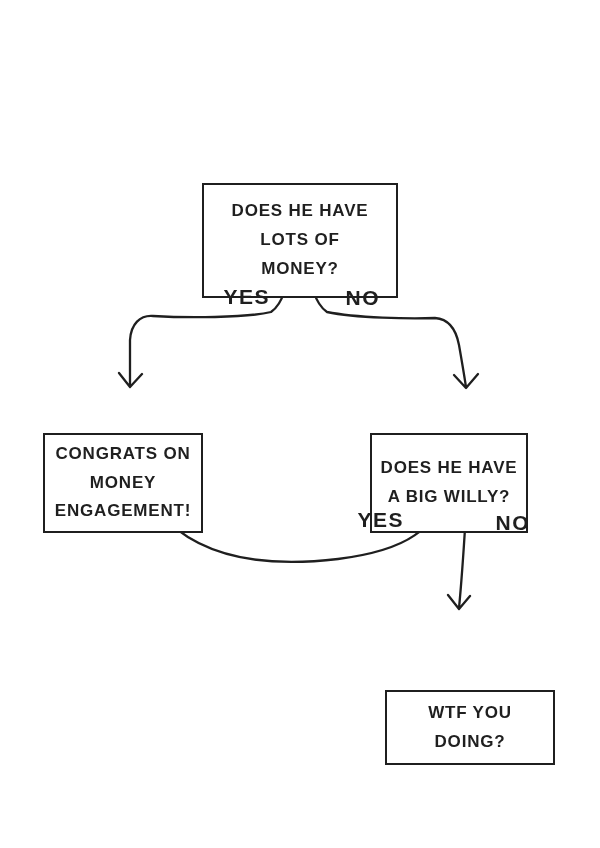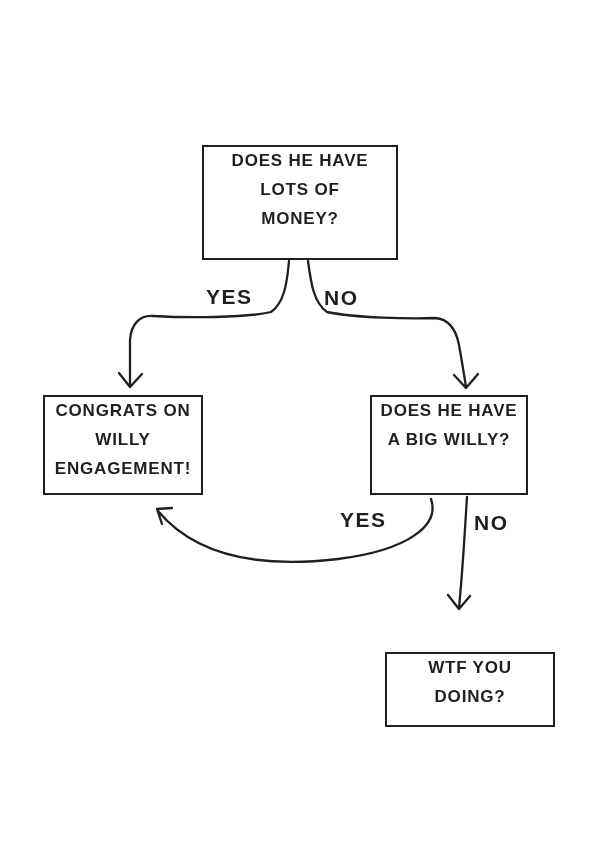--- a/index.html
+++ b/index.html
@@ -10,37 +10,39 @@
     background: #ffffff;
     font-family: "Liberation Sans", sans-serif;
     color: #1f1f1f;
     overflow: hidden;
   }
   .node {
     position: absolute;
     border: 2px solid #1f1f1f;
     background: #ffffff;
     display: flex;
+    align-items: center;
     justify-content: center;
     text-align: center;
     box-sizing: border-box;
+    margin-top: 38px;
   }
   .node-label {
     white-space: pre-line;
     font-weight: 700;
     font-size: 17px;
     line-height: 1.7;
     letter-spacing: 0.8px;
   }
   .edge-label {
     position: absolute;
     font-weight: 700;
     font-size: 21px;
     letter-spacing: 1.5px;
-    text-align: left;
+    text-align: right;
   }
   .arrows {
     position: absolute;
     left: 0; top: 0;
     width: 600px; height: 848px;
   }
   .arrows path {
     fill: none;
     stroke: #1f1f1f;
     stroke-width: 2.3;
@@ -65,21 +67,21 @@
   </svg>
 
   <div class="node" style="left:202px; top:145px; width:196px; height:115px;">
     <div class="node-label">DOES HE HAVE
 LOTS OF
 MONEY?</div>
   </div>
 
   <div class="node" style="left:43px; top:395px; width:160px; height:100px;">
     <div class="node-label">CONGRATS ON
-WILLY
+MONEY
 ENGAGEMENT!</div>
   </div>
 
   <div class="node" style="left:370px; top:395px; width:158px; height:100px;">
     <div class="node-label">DOES HE HAVE
 A BIG WILLY?</div>
   </div>
 
   <div class="node" style="left:385px; top:652px; width:170px; height:75px;">
     <div class="node-label">WTF YOU

